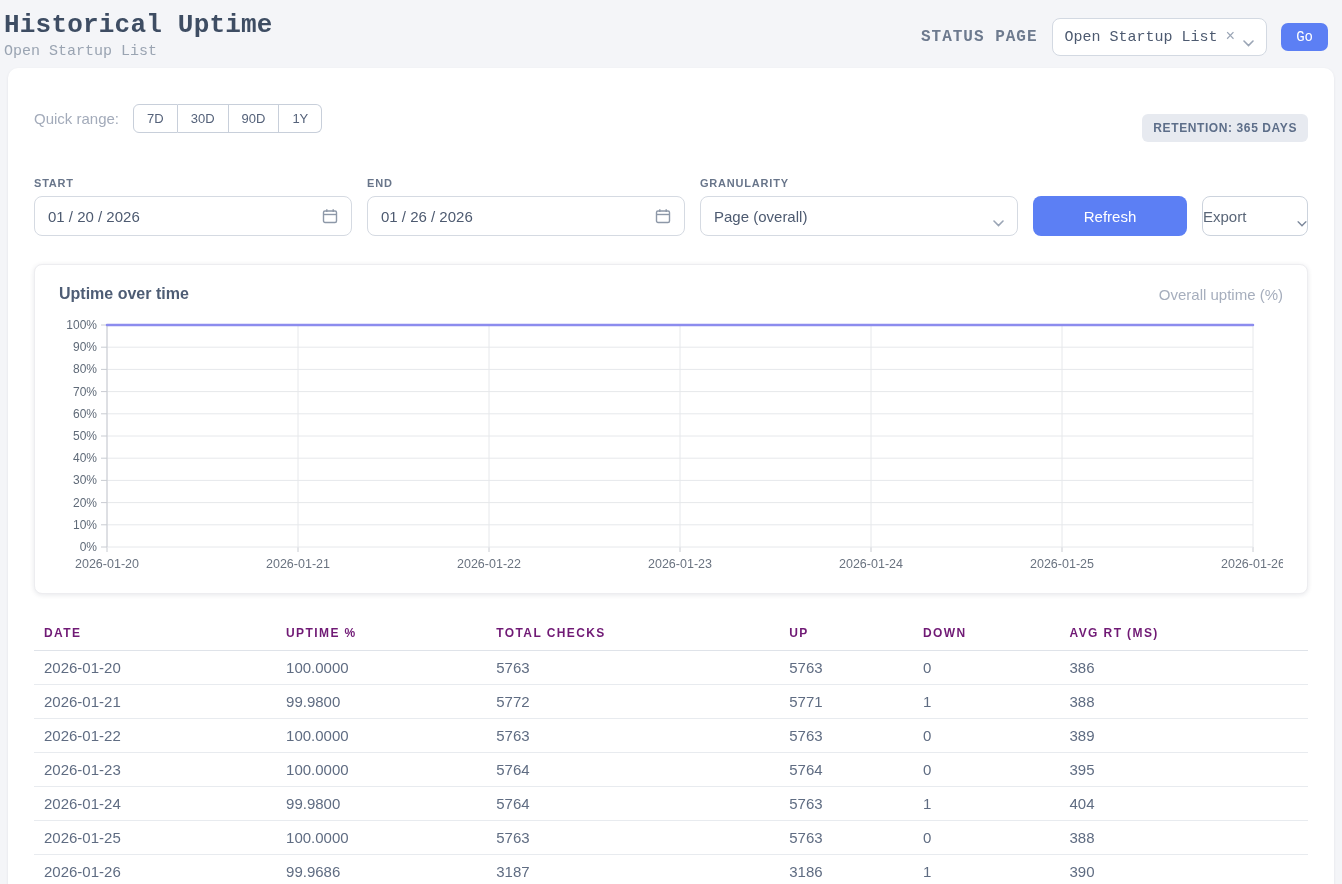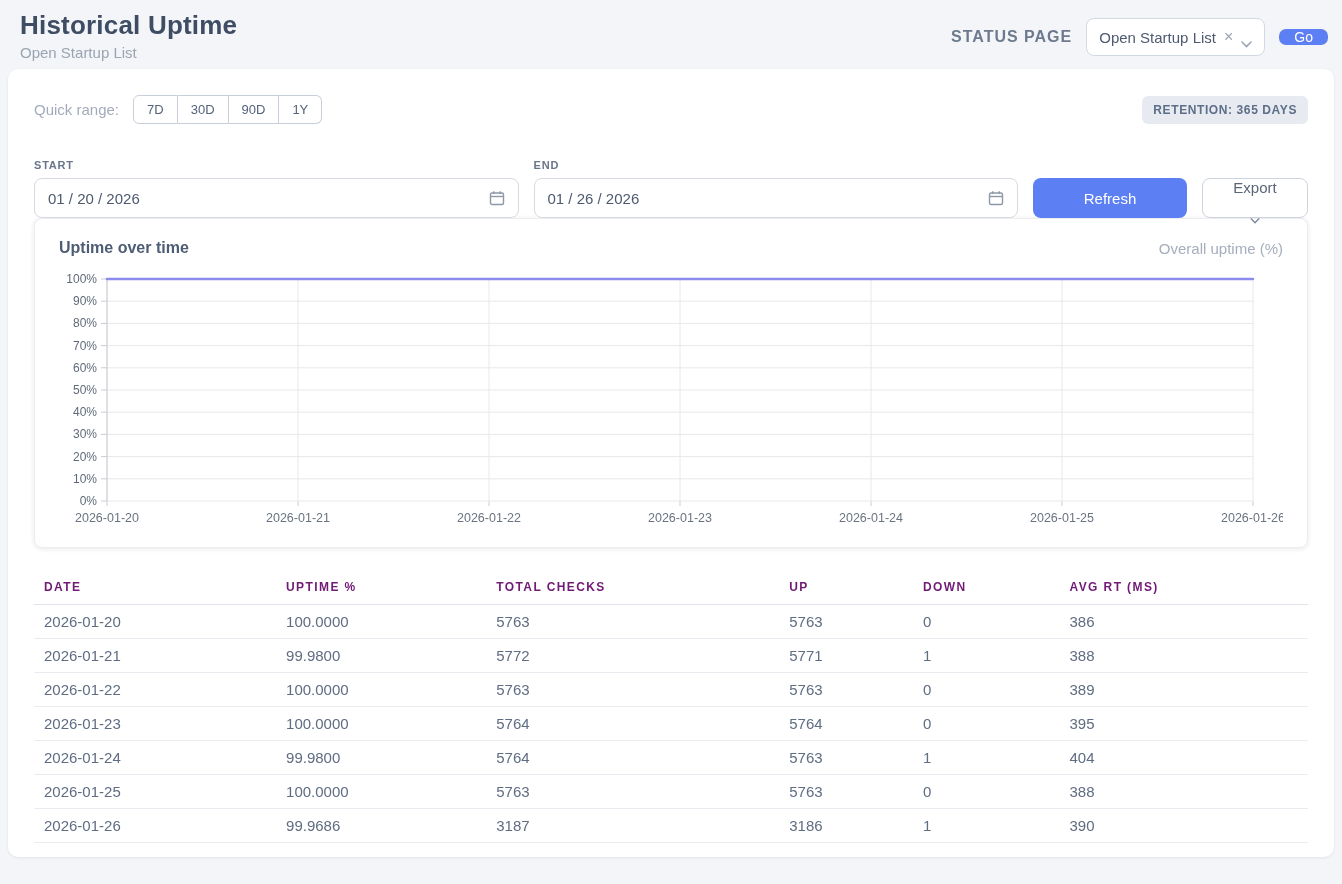--- a/index.html
+++ b/index.html
@@ -5,86 +5,87 @@
   * { box-sizing: border-box; margin: 0; padding: 0; }
   html,body { width:1342px; height:884px; overflow:hidden; }
   body {
     font-family:"Liberation Sans", sans-serif;
     background:#f4f5f8;
     color:#4b5a73;
   }
   
   .top-header {
     display:flex; justify-content:space-between; align-items:flex-start;
-    padding:10px 14px 8px 20px;
+    padding:10px 14px 8px 4px;
+    font-family:Liberation Mono, monospace;
   }
   .page-title { font-size:26px; font-weight:700; color:#3e4d63; letter-spacing:.2px; }
   .page-subtitle { font-size:15px; color:#9aa4b2; margin-top:3px; }
   .header-right { display:flex; align-items:center; gap:14px; margin-top:8px; }
   .micro-label {
     font-size:16px; font-weight:700; color:#6d7a8e; letter-spacing:1px;
   }
   .status-select {
     display:flex; align-items:center; gap:8px;
     background:#fff; border:1px solid #d3d9e2; border-radius:8px;
     height:38px; padding:0 12px; min-width:172px; cursor:pointer;
   }
   .status-select .sel-text { font-size:15px; color:#4d5a70; }
   .clear-x { color:#9aa5b5; font-size:16px; line-height:1; cursor:pointer; }
   .chev { width:11px; height:7px; display:inline-block; }
   .btn-blue {
     background:#5c7ff4; color:#fff; border:none; border-radius:7px;
     font-size:14px; font-family:inherit; cursor:pointer;
   }
-  .go-btn { height:16px; padding:0 15px; }
+  .go-btn { height:28px; padding:0 15px; }
   
   .panel {
     margin:0 8px; background:#fff; border-radius:10px;
     box-shadow:0 1px 3px rgba(20,30,55,.08);
     padding:26px 26px 14px 26px;
   }
   .row-quick {
     display:flex; align-items:center; justify-content:space-between;
   }
   .quick-left { display:flex; align-items:center; gap:14px; }
   .quick-label { font-size:15px; color:#a3abba; }
   .btn-group { display:flex; }
   .btn-group button {
     background:#fff; border:1px solid #c8cfda; border-left-width:0;
     font-size:13px; font-family:Liberation Sans, sans-serif; color:#55627a; padding:6px 13px; cursor:pointer;
   }
   .btn-group button:first-child { border-left-width:1px; border-radius:6px 0 0 6px; }
   .btn-group button:last-child { border-radius:0 6px 6px 0; }
   .retention-badge {
     background:#e7eaf0; color:#5d6e89; font-size:12px; font-weight:700;
-    letter-spacing:.6px; border-radius:6px; padding:7px 11px;
+    letter-spacing:.6px; border-radius:6px; padding:7px 11px;margin-top:20px;
   }
   
   .row-fields { display:flex; gap:15px; margin-top:35px; align-items:flex-end; }
   .field { flex:1; }
   .field-label {
     font-size:11px; font-weight:700; color:#68758a; letter-spacing:.8px;
     margin-bottom:7px;
   }
   .input-box {
     display:flex; align-items:center; justify-content:space-between;
     height:40px; border:1px solid #d5dae2; border-radius:8px;
     background:#fff; padding:0 13px; cursor:text;
   }
   .input-box .val { font-size:15px; color:#4d5a70; }
   .select-box { cursor:pointer; }
   .refresh-btn { width:154px; height:40px; font-size:15px; border-radius:8px; }
   .export-btn {
     width:106px; height:40px; background:#fff; border:1px solid #ccd3dd;
     border-radius:8px; font-size:15px; font-family:inherit; color:#5a6678;
-    display:flex; align-items:center; justify-content:space-between; gap:8px; cursor:pointer;flex-direction:column;
+    display:flex; align-items:center; justify-content:space-between; gap:8px; cursor:pointer;
   }
   
   .chart-card {
-    background:#fff; border:1px solid #ededf0;
+    margin-top:28px; background:#fff; border:1px solid #ededf0;
     border-radius:8px; box-shadow:0 1px 5px rgba(20,30,55,.10);
     padding:20px 24px 12px 24px;
   }
   .chart-head { display:flex; justify-content:space-between; align-items:center; }
   .chart-title { font-size:16px; font-weight:700; color:#4e5d75; }
   .chart-legend { font-size:15px; color:#a6aebd; }
   .chart-wrap { margin-top:12px; }
   
   .uptime-table { width:100%; border-collapse:collapse; margin-top:24px; }
   .uptime-table th {
@@ -155,20 +156,31 @@
     <div class="field">
       <div class="field-label">END</div>
       <div class="input-box">
         <span class="val">01 / 26 / 2026</span>
         <span class="cal-icon">
           <svg width="16" height="16" viewBox="0 0 16 16">
               <rect x="1.5" y="3" width="13" height="11.5" rx="1.5" fill="none" stroke="#8d98a8" stroke-width="1.4"></rect>
               <line x1="1.5" y1="6.5" x2="14.5" y2="6.5" stroke="#8d98a8" stroke-width="1.4"></line>
               <line x1="4.8" y1="1.2" x2="4.8" y2="4" stroke="#8d98a8" stroke-width="1.4"></line>
               <line x1="11.2" y1="1.2" x2="11.2" y2="4" stroke="#8d98a8" stroke-width="1.4"></line>
+            </svg>
+        </span>
+      </div>
+    </div>
+    <div class="field">
+      <div class="field-label">GRANULARITY</div>
+      <div class="input-box select-box">
+        <span class="val">Page (overall)</span>
+        <span class="chev">
+          <svg width="11" height="7" viewBox="0 0 11 7">
+              <polyline points="1,1 5.5,5.5 10,1" fill="none" stroke="#9aa5b5" stroke-width="1.6" stroke-linecap="round"></polyline>
             </svg>
         </span>
       </div>
     </div>
     <button class="btn-blue refresh-btn">Refresh</button>
     <button class="export-btn">
       <span>Export</span>
       <span class="chev">
         <svg width="10" height="6" viewBox="0 0 11 7">
             <polyline points="1,1 5.5,5.5 10,1" fill="none" stroke="#7a8699" stroke-width="1.6" stroke-linecap="round"></polyline>

